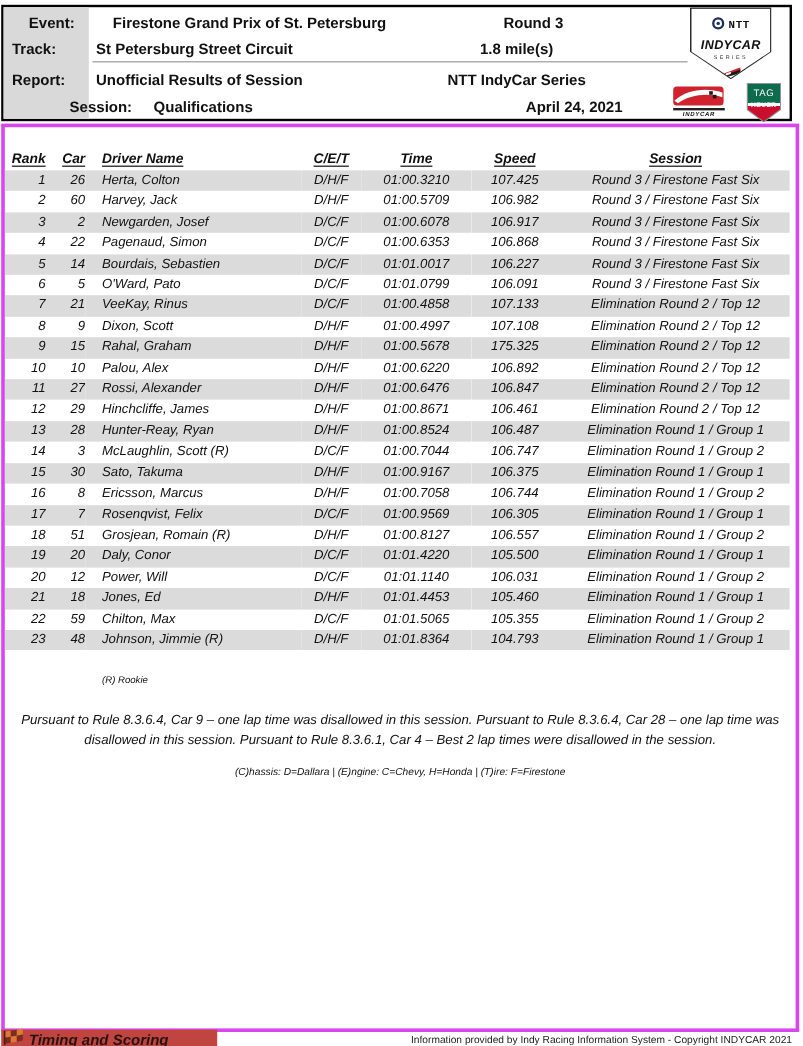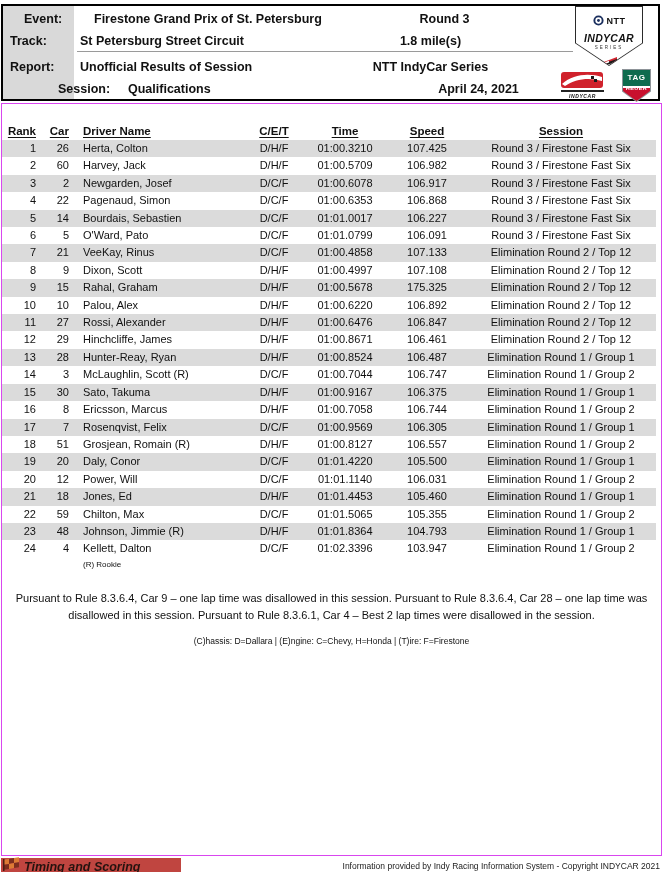--- a/index.html
+++ b/index.html
@@ -16,43 +16,43 @@
   .hrow1{top:3px;margin-left:14px;} .hrow2{top:25px;} .hrow3{top:51px;} .hrow4{top:73px;margin-left:48px;}
   .hsep{position:absolute;top:45px;left:74px;width:496px;height:1px;background:#9a9a9a;}
 
   
   .shield{position:absolute;left:572px;top:0px;width:68px;height:60px;background:#2a2a2a;
           clip-path:polygon(0 0,100% 0,100% 62%,50% 100%,0 62%);}
   .shield-inner{position:absolute;left:1px;top:1px;width:66px;height:58px;background:#fff;
           clip-path:polygon(0 0,100% 0,100% 62%,50% 100%,0 62%);
           display:flex;flex-direction:column;align-items:center;}
   .ntt-row{display:flex;align-items:center;gap:3px;margin-top:5px;}
-  .ntt-text{font-weight:bold;font-size:9px;letter-spacing:.5px;color:#111;}
+  .ntt-text{font-weight:bold;font-size:9px;letter-spacing:.5px;color:#111;font-family:Liberation Mono, monospace;}
   .shield-indycar{font-weight:bold;font-style:italic;font-size:10.5px;letter-spacing:.3px;color:#111;margin-top:2px;}
   .shield-series{font-size:4.5px;letter-spacing:2px;color:#333;margin-top:1px;}
   .shield-flag{margin-top:2px;}
 
   
   .indycar-logo{position:absolute;left:558px;top:66px;width:43px;height:28px;}
   .indycar-box{width:42px;height:16px;background:#d0222c;border-radius:3px;position:relative;overflow:hidden;}
   .indycar-word{font-size:5px;font-weight:bold;font-style:italic;letter-spacing:.6px;color:#111;
                 text-align:center;margin-top:2px;border-top:2px solid #222;padding-top:1px;}
 
   
   .tag-badge{position:absolute;left:619px;top:63px;width:29px;height:33px;background:#8d9398;
              clip-path:polygon(0 0,100% 0,100% 68%,50% 100%,0 68%);}
   .tag-inner{position:absolute;left:1px;top:1px;width:27px;height:31px;
              clip-path:polygon(0 0,100% 0,100% 68%,50% 100%,0 68%);
              background:linear-gradient(180deg,#0e6b4e 0 52%,#ffffff 52% 58%,#c8102e 58% 100%);
              text-align:center;}
-  .tag-top{font-size:8px;font-weight:bold;color:#fff;line-height:15px;letter-spacing:.5px;}
+  .tag-top{font-size:8px;font-weight:normal;color:#fff;line-height:15px;letter-spacing:.5px;}
   .tag-bottom{font-size:5.5px;font-weight:bold;color:#fff;line-height:6px;letter-spacing:.4px;}
 
   
-  .main-box{position:absolute;left:1px;top:103px;width:659px;height:751px;border:1px solid #d946ef;background:#fff;}
+  .main-box{position:absolute;left:1px;top:103px;width:659px;height:751px;border:3px solid #d946ef;background:#fff;font-style:italic;}
 
   table.results{position:absolute;left:0px;top:13px;width:654px;border-collapse:collapse;table-layout:fixed;}
   table.results th{font-size:11.5px;font-weight:bold;text-decoration:underline;text-underline-offset:2px;
                    height:20px;vertical-align:bottom;padding:0 0 3px 0;white-space:nowrap;}
   table.results td{font-size:11px;height:17.4px;line-height:17.4px;padding:0;white-space:nowrap;overflow:hidden;}
   tr.stripe td{background:#dbdbdb;}
   .c0{text-align:right;padding-right:2px !important;}
   .c1{text-align:right;}
   .c2{text-align:left;padding-left:14px !important;}
   .c3,.c4,.c5{text-align:center;}
@@ -363,29 +363,20 @@
           </tr>
           <tr class="stripe">
             <td class="c0">23</td>
             <td class="c1">48</td>
             <td class="c2">Johnson, Jimmie (R)</td>
             <td class="c3">D/H/F</td>
             <td class="c4">01:01.8364</td>
             <td class="c5">104.793</td>
             <td class="c6">Elimination Round 1 / Group 1</td>
           </tr>
-          <tr>
-            <td class="c0">24</td>
-            <td class="c1">4</td>
-            <td class="c2">Kellett, Dalton</td>
-            <td class="c3">D/C/F</td>
-            <td class="c4">01:02.3396</td>
-            <td class="c5">103.947</td>
-            <td class="c6">Elimination Round 1 / Group 2</td>
-          </tr>
         </tbody>
     </table>
 
     <div class="rookie-note">(R) Rookie</div>
     <div class="footnote">Pursuant to Rule 8.3.6.4, Car 9 – one lap time was disallowed in this session. Pursuant to Rule 8.3.6.4, Car 28 – one lap time was disallowed in this session. Pursuant to Rule 8.3.6.1, Car 4 – Best 2 lap times were disallowed in the session.</div>
     <div class="legend">(C)hassis: D=Dallara |  (E)ngine: C=Chevy, H=Honda  |  (T)ire: F=Firestone</div>
   </div>
 
   <div class="timing-banner">
     <span style="margin-top:-3px;">

